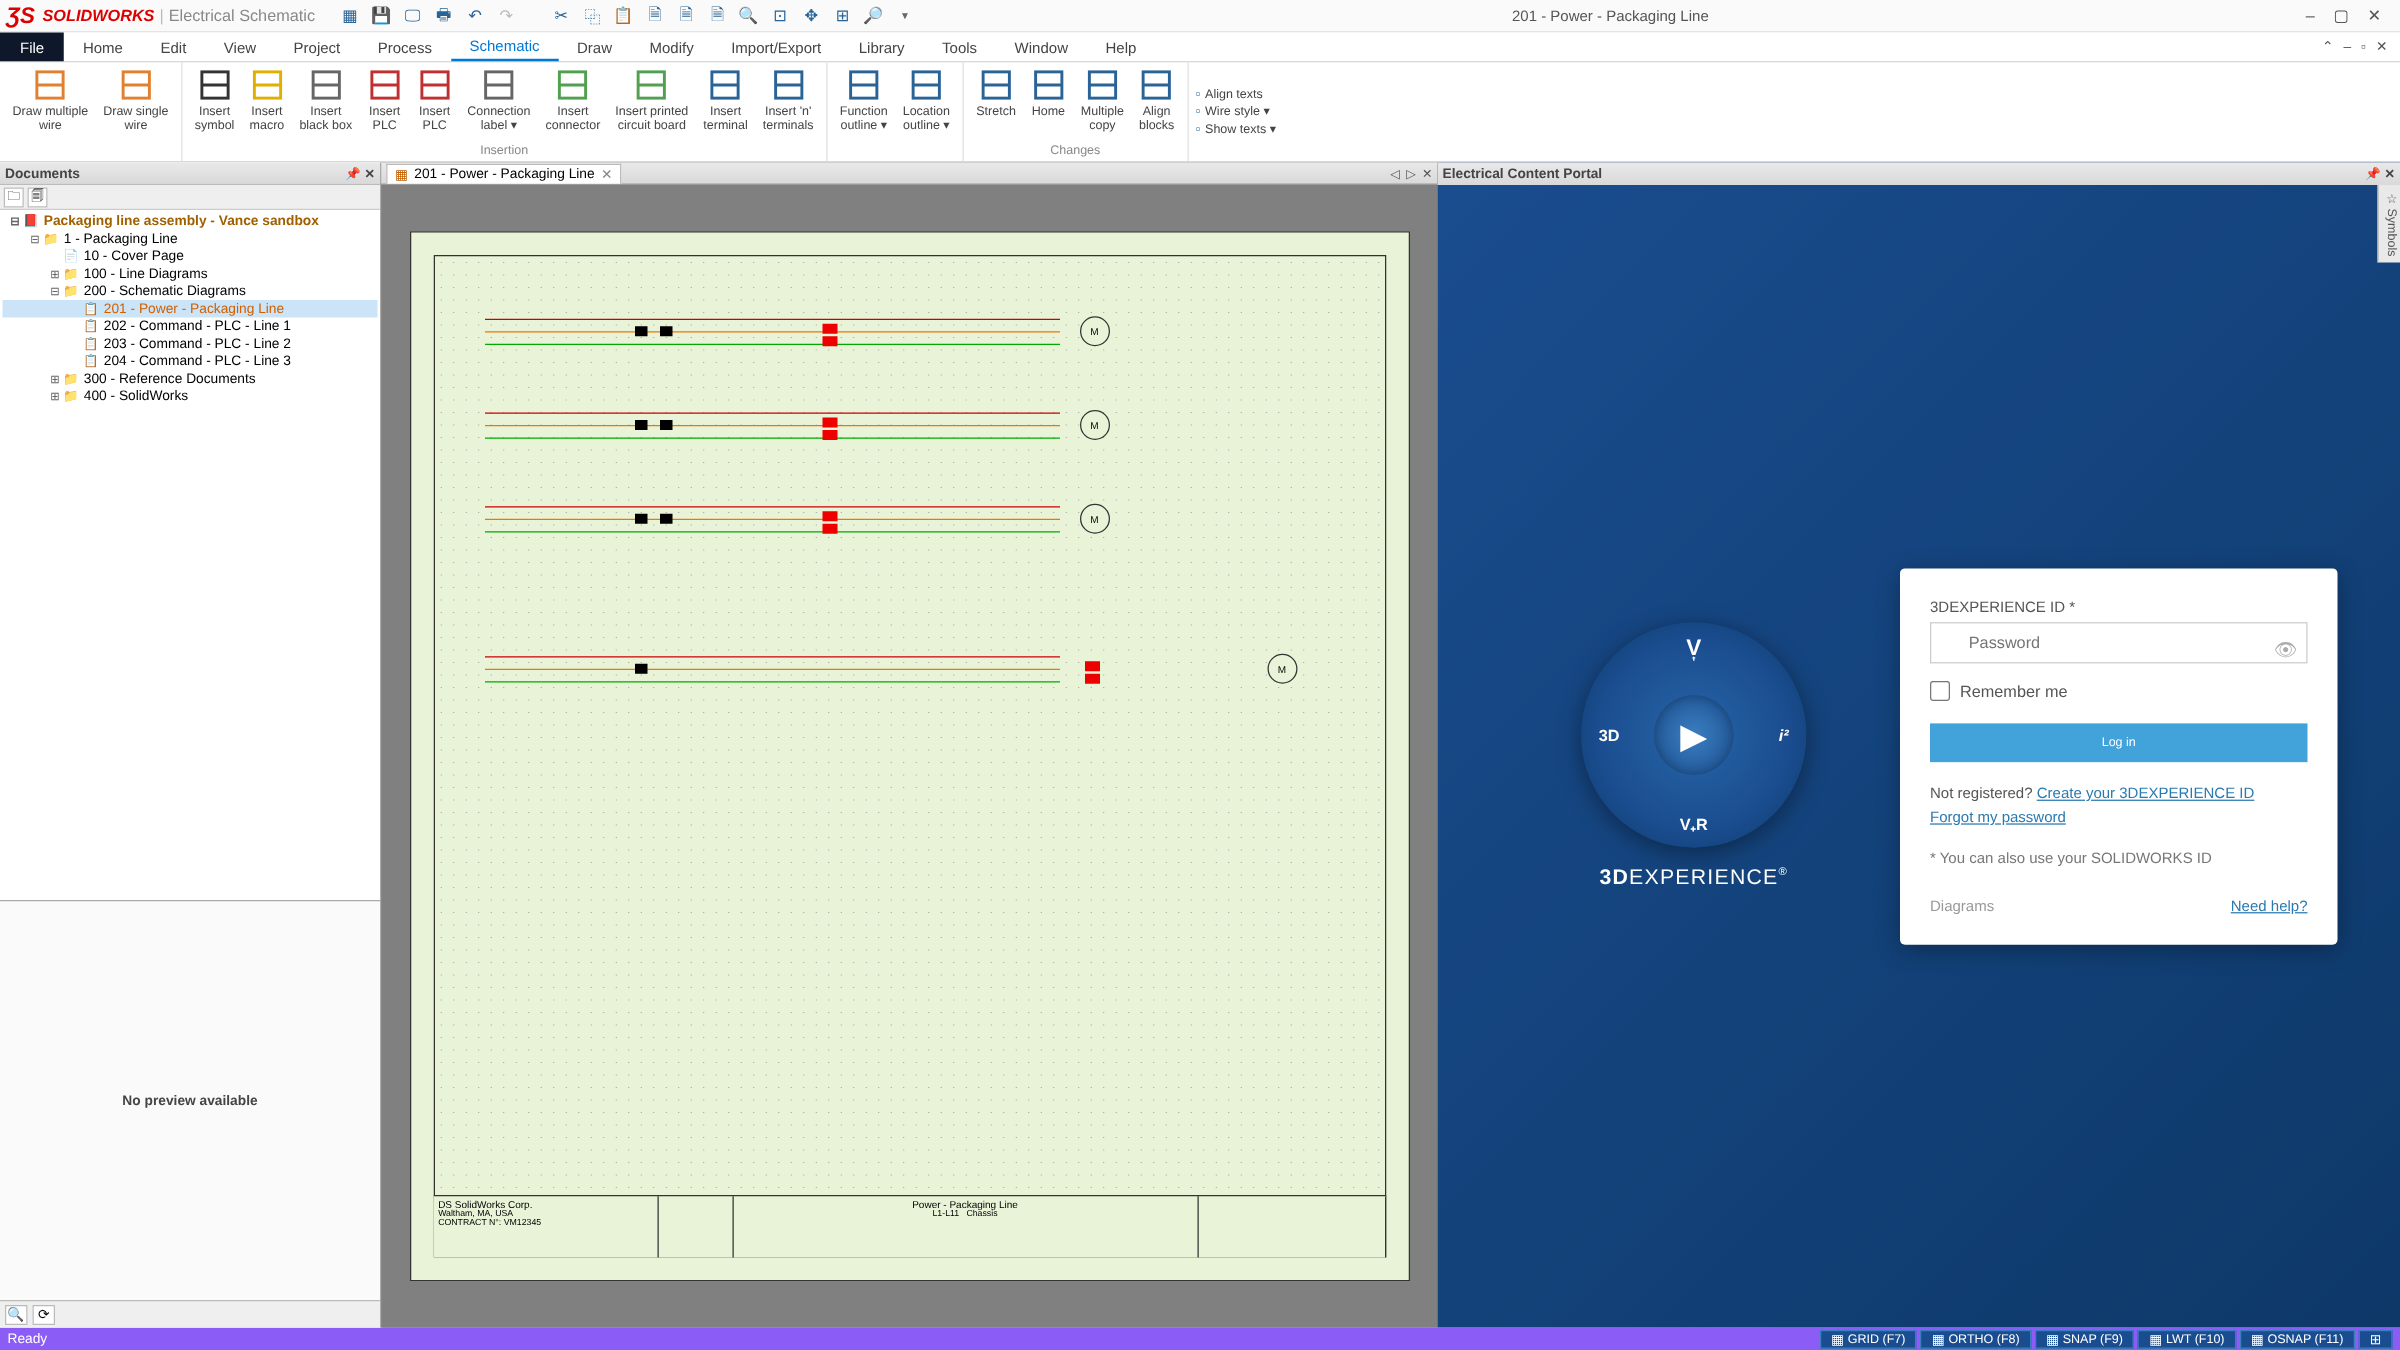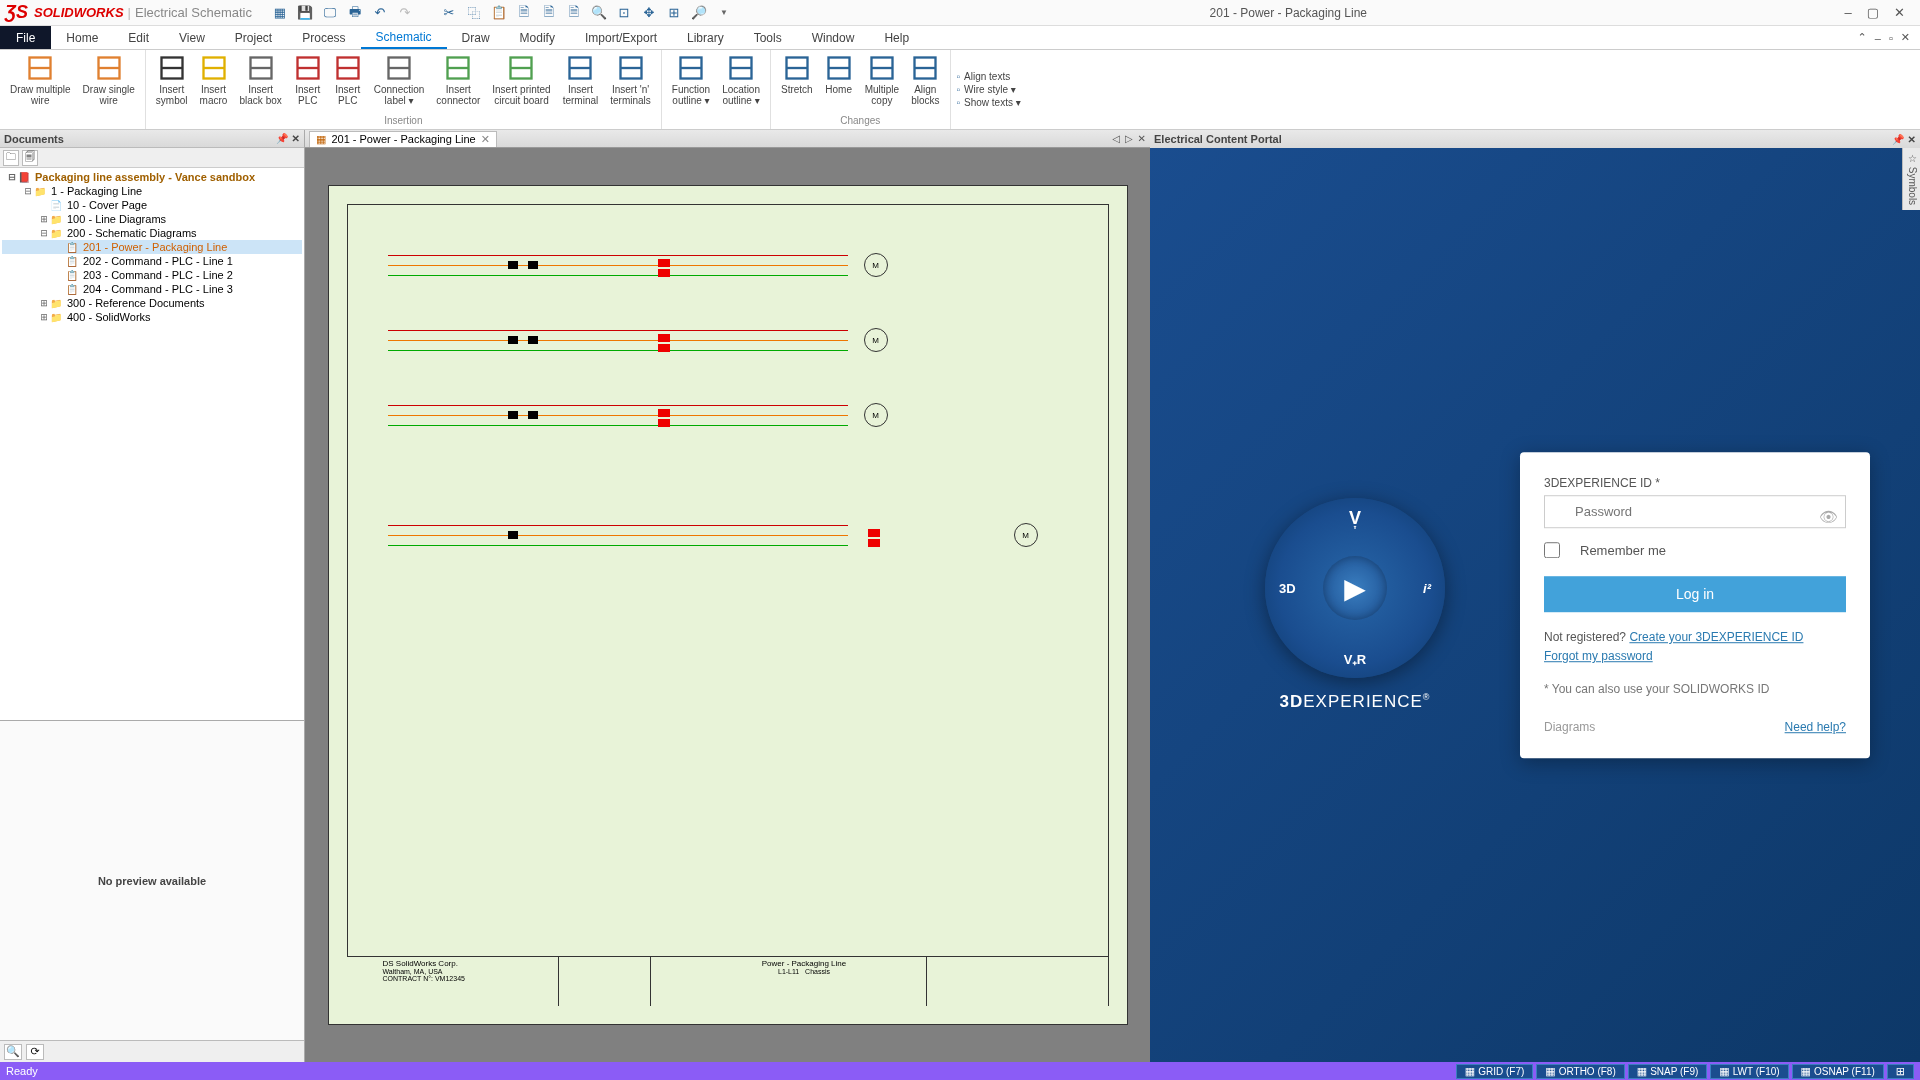--- a/index.html
+++ b/index.html
@@ -66,21 +66,21 @@
 .sheet-inner { position: absolute; top: 18px; left: 18px; right: 18px; bottom: 18px; border: 1px solid #333; }
 .sheet-grid { position: absolute; inset: 0; background-image: radial-gradient(circle, #999 0.5px, transparent 0.5px); background-size: 10px 10px; }
 .schematic-row { position: absolute; left: 40px; right: 40px; height: 56px; }
 .wire-r { position: absolute; height: 1px; background: #c00; left: 0; right: 220px; }
 .wire-g { position: absolute; height: 1px; background: #0a0; left: 0; right: 220px; }
 .wire-o { position: absolute; height: 1px; background: #e70; left: 0; right: 220px; }
 .comp-box { position: absolute; width: 10px; height: 8px; background: #000; }
 .comp-red { position: absolute; width: 12px; height: 8px; background: #e00; }
 .motor { position: absolute; width: 24px; height: 24px; border: 1px solid #333; border-radius: 50%; background: #e8f3d8; display: flex; align-items: center; justify-content: center; font-size: 8px; }
 .titleblock { position: absolute; bottom: 18px; left: 18px; right: 18px; height: 50px; border-top: 1px solid #333; background: #e8f3d8; display: flex; font-size: 8px; }
-.tb-cell { border-right: 1px solid #333; padding: 2px 4px; margin-left: 32px; }
+.tb-cell { border-right: 1px solid #333; padding: 2px 4px; }
 
 
 .right-panel { width: 770px; display: flex; flex-direction: column; background: linear-gradient(135deg, #1a4d8f 0%, #0d3868 100%); position: relative; }
 .right-header { height: 18px; background: linear-gradient(#e9e9e9,#d9d9d9); padding: 0 4px; display: flex; align-items: center; font-size: 11px; color: #444; font-weight: bold; }
 .right-header .pin { margin-left: auto; font-size: 10px; display: flex; gap: 3px; }
 .right-body { flex: 1; position: relative; display: flex; align-items: center; justify-content: center; }
 .compass { width: 180px; height: 180px; position: relative; }
 .compass-ring { position: absolute; inset: 0; border-radius: 50%; background: radial-gradient(circle, #2766a8 0%, #1a4d8f 60%, #0d3868 100%); box-shadow: 0 4px 20px rgba(0,0,0,0.4); }
 .compass-center { position: absolute; top: 50%; left: 50%; width: 64px; height: 64px; margin: -32px 0 0 -32px; border-radius: 50%; background: radial-gradient(circle, #3a7ec0, #1a4d8f); display: flex; align-items: center; justify-content: center; color: #fff; font-size: 28px; box-shadow: inset 0 0 10px rgba(0,0,0,0.3); }
 .compass-lbl { position: absolute; color: #fff; font-size: 13px; font-weight: bold; }
@@ -90,23 +90,23 @@
 .compass-lbl.e { right: 14px; top: 50%; transform: translateY(-50%); font-style: italic; }
 .right-side-tabs { position: absolute; right: 0; top: 18px; width: 18px; background: #e9e9e9; writing-mode: vertical-rl; font-size: 10px; padding: 5px 2px; color: #555; border-left: 1px solid #bbb; }
 
 .login-card { position: absolute; right: 50px; top: 50%; transform: translateY(-50%); width: 350px; background: #fff; border-radius: 4px; padding: 24px; box-shadow: 0 4px 20px rgba(0,0,0,0.3); }
 .login-card .fld-label { font-size: 12px; color: #555; margin-bottom: 5px; }
 .login-input { width: 100%; border: 1px solid #ccc; padding: 8px 10px 8px 30px; font-size: 13px; margin-bottom: 14px; position: relative; }
 .login-input.active { border-color: #42a2da; box-shadow: 0 0 0 1px #42a2da; }
 .input-wrap { position: relative; }
 .input-icon { position: absolute; left: 8px; top: 50%; transform: translateY(-60%); color: #aaa; font-size: 13px; }
 .input-eye { position: absolute; right: 8px; top: 50%; transform: translateY(-60%); color: #aaa; font-size: 15px; cursor: pointer; }
-.remember { display: flex; align-items: center; gap: 20px; font-size: 13px; color: #555; margin-bottom: 18px; }
+.remember { display: flex; align-items: center; gap: 8px; font-size: 13px; color: #555; margin-bottom: 18px; }
 .remember input { width: 16px; height: 16px; }
-.login-btn { width: 100%; background: #42a2da; color: #fff; border: none; padding: 10px; font-size: 14px; cursor: pointer; margin-bottom: 16px; }
+.login-btn { width: 100%; background: #42a2da; color: #fff; border: none; padding: 10px; font-size: 10px; cursor: pointer; margin-bottom: 16px; }
 .login-links { font-size: 12px; color: #555; line-height: 1.6; }
 .login-links a { color: #2a7ab0; text-decoration: underline; cursor: pointer; }
 .login-foot { display: flex; justify-content: space-between; margin-top: 20px; font-size: 12px; }
 .login-foot .lang { color: #999; }
 .login-foot a { color: #2a7ab0; text-decoration: underline; cursor: pointer; }
 
 
 .statusbar { height: 18px; background: #8b5cf6; color: #fff; display: flex; align-items: center; font-size: 11px; padding: 0 6px; }
 .statusbar .sleft { flex: 1; }
 .statusbar .sbtn { background: #1a4d8f; border: 1px solid #3a7ec0; padding: 0 8px; margin-left: 3px; height: 15px; display: flex; align-items: center; gap: 3px; cursor: pointer; font-size: 10px; }

